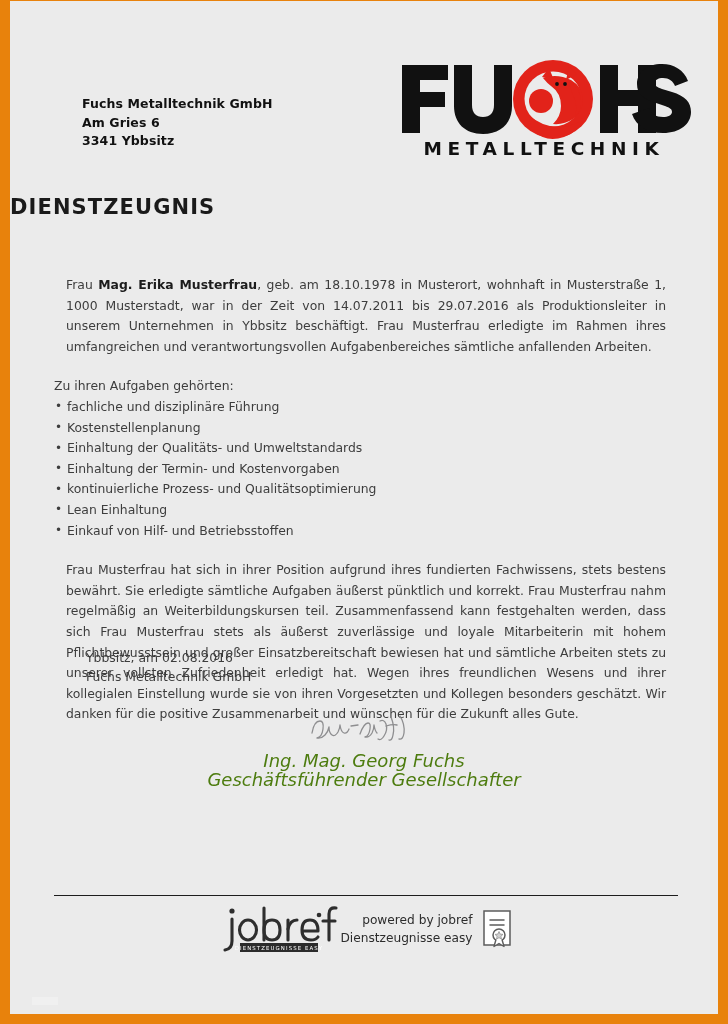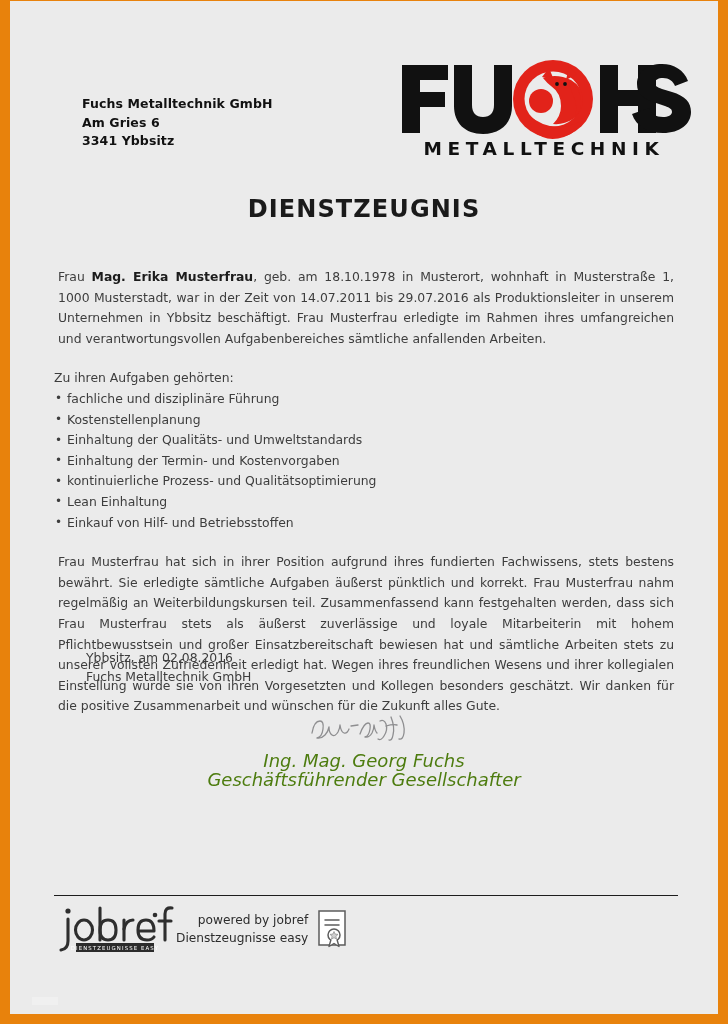--- a/index.html
+++ b/index.html
@@ -58,41 +58,40 @@
     width: 300px;
     height: 118px;
   }
   #company-logo svg { display: block; }
 
   
   #doc-title {
     position: absolute;
     left: 0; right: 0;
     top: 194px;
-    text-align: center;
     font-family: "DejaVu Sans", sans-serif;
-    font-size: 24px;
+    font-size: 21px;
     font-weight: bold;
     letter-spacing: 1.1px;
     color: #1a1a1a;
   }
 
   
   #letter-body {
     position: absolute;
     left: 44px;
     right: 40px;
     top: 262px;
     color: #3a3a3a;
     font-size: 12.4px;
     line-height: 20.6px;
   }
   .para {
     text-align: justify;
-    margin: 4px;
+    margin: 12px;
     color: #3d3d3d;
   }
   .para b { color: #1c1c1c; }
 
   #tasks-block { margin-top: 19px; }
   #tasks-intro { margin: 0; color: #3d3d3d; }
   #task-list {
     list-style: none;
     margin: 0;
     padding: 0;
@@ -147,21 +146,21 @@
     border-top: 1.6px solid #1d1d1d;
   }
   #letter-footer {
     position: absolute;
     left: 44px;
     right: 40px;
     top: 902px;
     height: 60px;
     display: flex;
     align-items: flex-start;
-    justify-content: flex-start;
+    justify-content: center;
   }
   #jobref-logo { margin-top: 2px; }
   #jobref-logo svg { display: block; }
 
   #powered-block {
     display: flex;
     align-items: center;
     gap: 7px;
     margin-top: 6px;
   }

